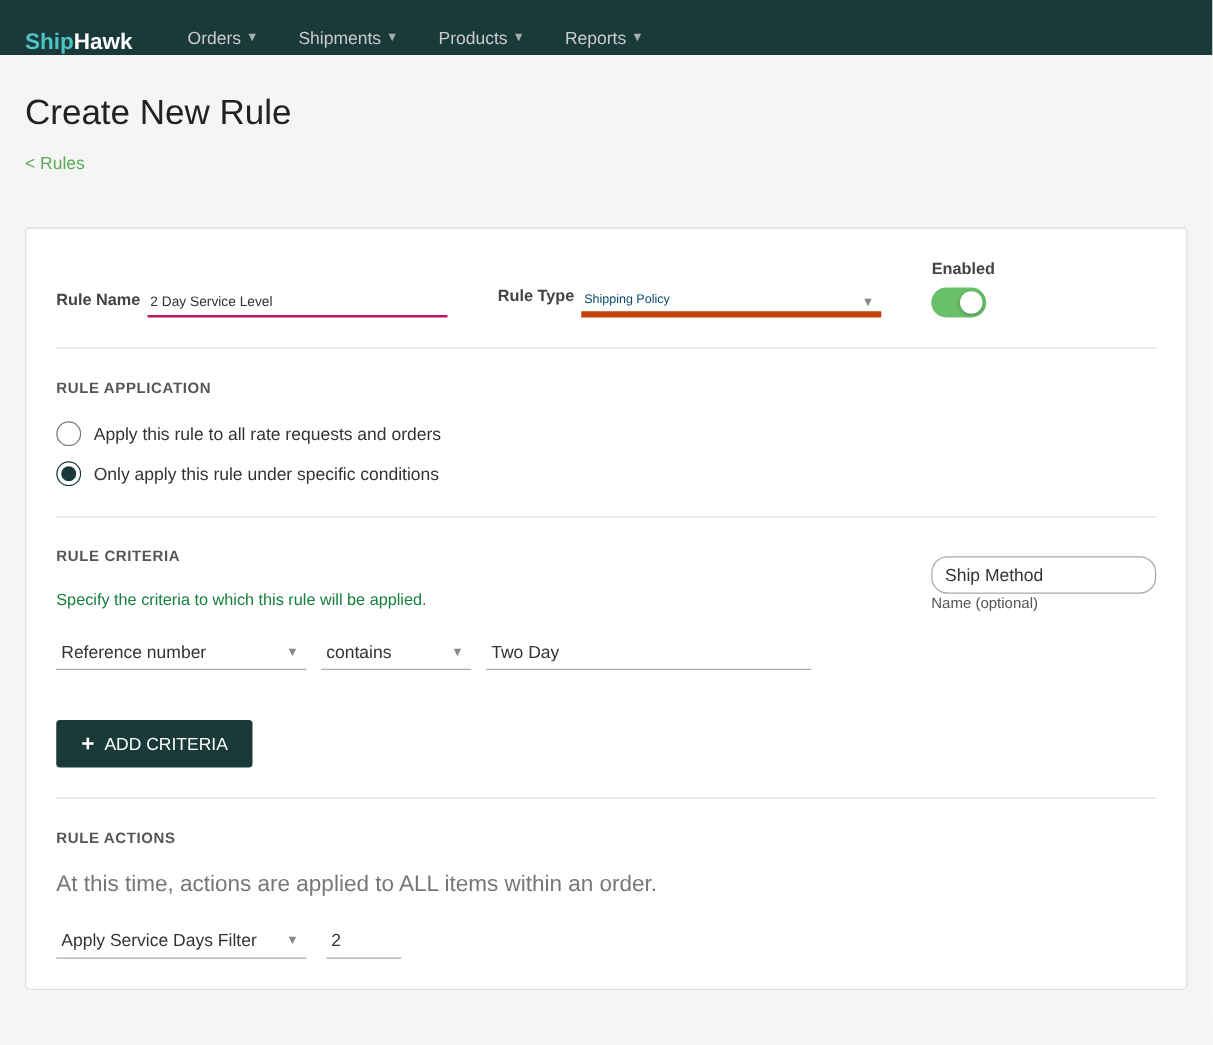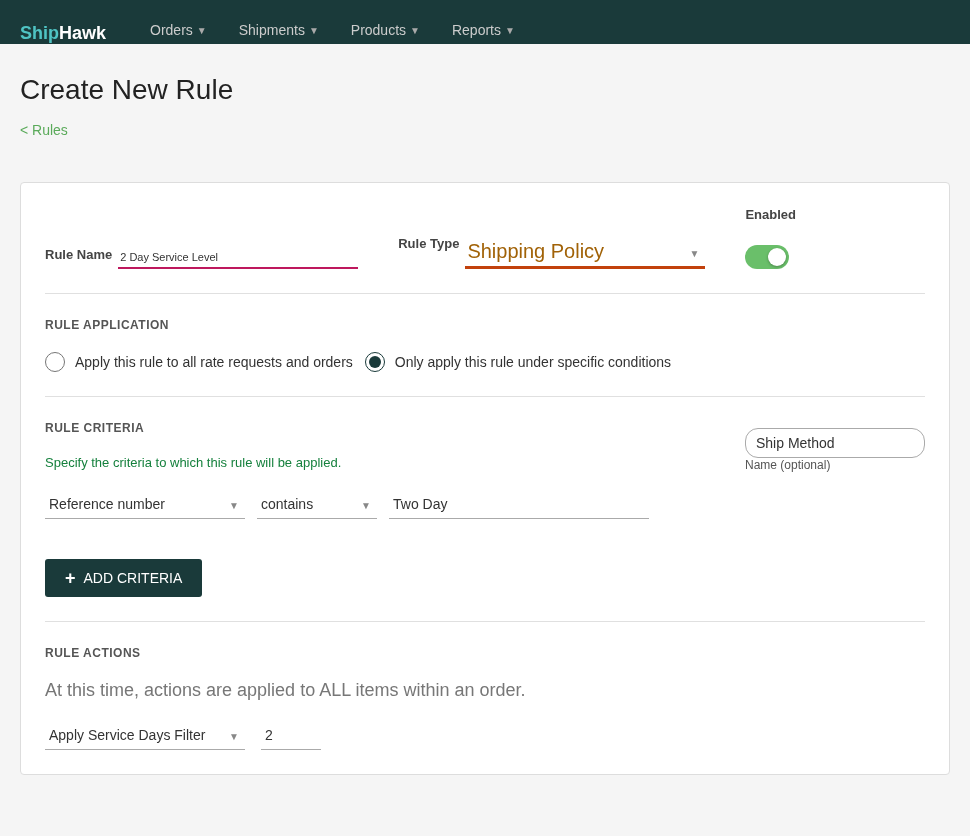--- a/index.html
+++ b/index.html
@@ -99,44 +99,44 @@
       outline: none;
       width: 240px;
     }
     .form-select-wrapper {
       position: relative;
       width: 240px;
     }
     .form-select {
       width: 100%;
       border: none;
-      border-bottom: 3px solid #c2410c;
+      border-bottom: 5px solid #c2410c;
       padding: 4px 24px 4px 2px;
-      font-size: 20px;
-      color: #a16207;
+      font-size: 10px;
+      color: #0c4a6e;
       background: transparent;
       outline: none;
       appearance: none;
       cursor: pointer;
     }
     .select-arrow {
       position: absolute;
       right: 6px;
       top: 50%;
       transform: translateY(-50%);
       font-size: 10px;
       color: #888;
       pointer-events: none;
     }
 
     
     .toggle-group {
       display: flex;
       flex-direction: column;
-      gap: 23px;
+      gap: 8px;
       align-items: flex-start;
     }
     .toggle-switch {
       position: relative;
       width: 44px;
       height: 24px;
     }
     .toggle-track {
       position: absolute;
       inset: 0;
@@ -167,21 +167,21 @@
     }
     .section-divider {
       border: none;
       border-top: 1px solid #e0e0e0;
       margin: 24px 0;
     }
 
     
     .radio-group {
       display: flex;
-      flex-direction: row;
+      flex-direction: column;
       gap: 12px;
     }
     .radio-option {
       display: flex;
       align-items: center;
       gap: 10px;
       cursor: pointer;
     }
     .radio-input {
       width: 20px;

